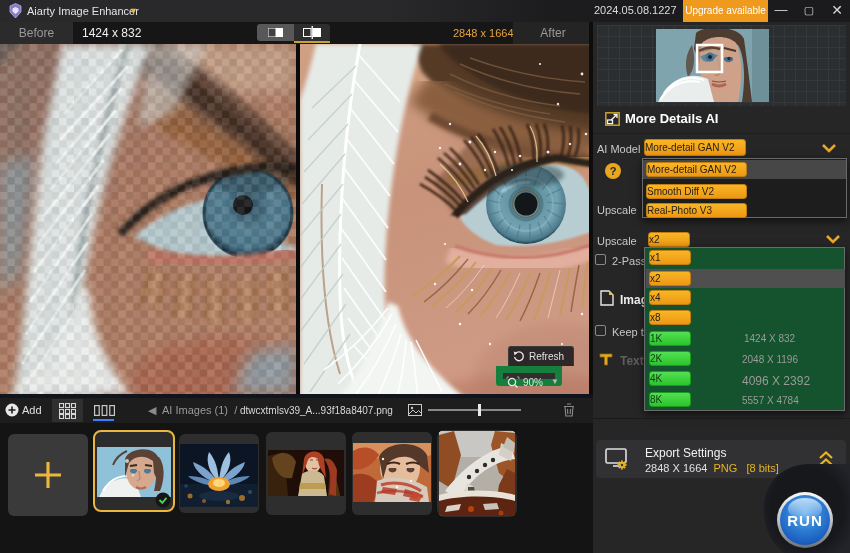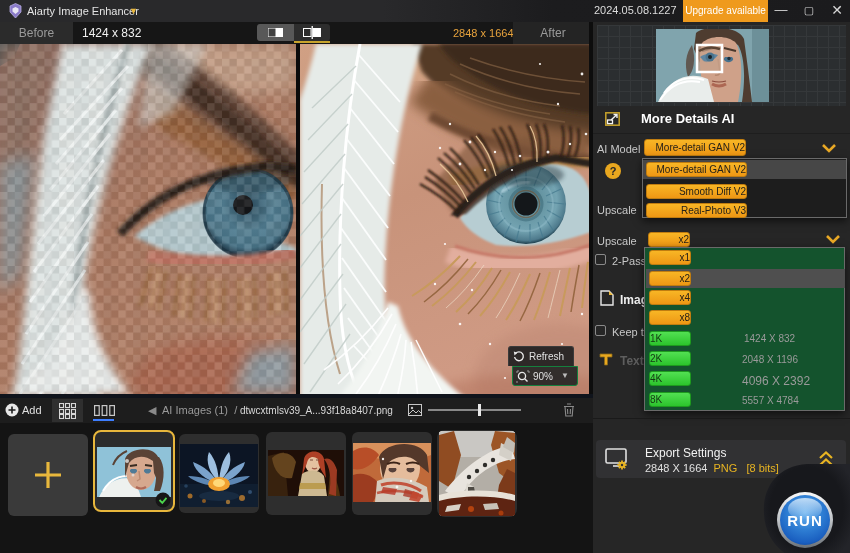--- a/index.html
+++ b/index.html
@@ -22,37 +22,37 @@
 #tog-underline{left:294px;top:19px;width:36px;height:2px;background:#c8a42c}
 #res-r{left:453px;top:5px;font-size:11px;color:#e8a33d}
 #tab-after{left:513px;top:0;width:80px;height:22px;background:#242424;color:#9a9a9a;font-size:12px;text-align:center;line-height:22px}
 
 #panelL{left:0;top:44px;width:296px;height:350px;background:#b08070}
 #panelR{left:300px;top:44px;width:293px;height:350px;background:#cf9a82}
 #pdivider{left:296px;top:44px;width:4px;height:350px;background:#0a0a0a}
 #understrip{left:0;top:394px;width:593px;height:4px;background:#10141c}
 
 #refbox{left:508px;top:346px;width:66px;height:20px;background:rgba(32,32,32,.92);border:1px solid #3a3a3a;border-bottom:none;border-radius:3px 3px 0 0;color:#e0e0e0;font-size:10px}
-#zoombox{left:512px;top:366px;width:66px;height:20px;background:rgba(38,38,38,.92);border:1px solid #15803d;border-radius:0 0 3px 3px;color:#e0e0e0;font-size:10px}
+#zoombox{left:496px;top:366px;width:66px;height:20px;background:rgba(38,38,38,.92);border:7px solid #15803d;border-radius:0 0 3px 3px;color:#e0e0e0;font-size:10px}
 
 #toolbar{left:0;top:398px;width:593px;height:25px;background:#1d1d1d}
 #toolbar .t{color:#9a9a9a;font-size:11px}
 #gridbtn{left:52px;top:1px;width:31px;height:23px;background:#2f2f2f}
 #listul{left:93px;top:21px;width:21px;height:2px;background:#3d7eff}
 
 #thumbs{left:0;top:423px;width:593px;height:130px;background:#141414}
 .tile{top:9px;width:80px;height:82px;background:#2e2e2e;border-radius:6px;overflow:hidden}
 #bottomstrip{left:0;top:545px;width:593px;height:8px;background:#141414}
 
 #sidebar{left:593px;top:22px;width:257px;height:531px;background:#262626}
 #previewpanel{left:4px;top:3px;width:249px;height:81px;background:#2b2e30;
  background-image:linear-gradient(#35383a 1px,transparent 1px),linear-gradient(90deg,#35383a 1px,transparent 1px);background-size:11px 11px}
 #mdai{left:12px;top:89px;width:240px;height:22px;color:#fff;font-weight:bold;font-size:13px}
 .srow{color:#c8c8c8;font-size:11px;white-space:nowrap}
-.obtn{background:linear-gradient(#f8b625,#ee9714);border:1px solid #c07d10;border-radius:3px;color:#272218;font-size:10px;text-align:right;white-space:nowrap}
+.obtn{background:linear-gradient(#f8b625,#ee9714);border:1px solid #c07d10;border-radius:3px;color:#272218;font-size:10px;text-align:left;white-space:nowrap}
 .gbtn{background:linear-gradient(#52e052,#2cc42c);border:1px solid #1e9a1e;border-radius:3px;color:#133813;font-size:10px;}
 .ddpanel{background:#1d1d1d;border:1px solid #6a6a6a;box-shadow:0 3px 8px rgba(0,0,0,.6)}
 .cbox{width:11px;height:11px;border:1px solid #8a8a8a;border-radius:2px;background:transparent}
 #exportpanel{left:3px;top:418px;width:250px;height:38px;background:#313133;border-radius:4px}
 </style></head>
 <body>
 <div id="app">
 
 <div id="titlebar" class="abs">
   <svg class="abs logo" width="15" height="16" viewBox="0 0 15 16">
@@ -578,21 +578,21 @@
       <path d="M44 28 Q52 22 62 26 Q56 34 48 32 Z" fill="#5e86a2"></path>
       <circle cx="54" cy="28" r="4.5" fill="#4a748e"></circle>
           <circle cx="54" cy="28" r="2" fill="#1a2228"></circle>
       <path d="M43 22 Q53 16 64 20" stroke="#5a4434" stroke-width="2.5" fill="none"></path>
     </svg>
   </div>
   <div id="mdai" class="abs"><svg class="abs" style="left:0;top:1px" width="15" height="14" viewBox="0 0 15 14">
           <rect x="0.8" y="0.8" width="13.4" height="12.4" fill="none" stroke="#c8a42c" stroke-width="1.5"></rect>
           <rect x="2.5" y="8" width="5" height="3.6" fill="none" stroke="#f2f2f2" stroke-width="1.3"></rect>
           <path d="M6 8 L12 2.5 M12 6 L12 2.5 L8.5 2.5" stroke="#f2f2f2" stroke-width="1.4" fill="none"></path>
-        </svg><span style="margin-left:36px">More Details AI</span></div>
+        </svg><span style="margin-left:20px">More Details AI</span></div>
   <div class="abs" style="left:0;top:111px;width:257px;height:1px;background:#1e1e1e"></div>
 
   <div class="abs srow" style="left:4px;top:121px">AI Model</div>
   <div class="abs obtn" style="left:51px;top:117px;width:102px;height:17px;line-height:16px">More-detail GAN V2</div>
   <svg class="abs" style="left:228px;top:121px" width="16" height="10" viewBox="0 0 16 10">
         <path d="M2 2 L8 8 L14 2" fill="none" stroke="#e8a825" stroke-width="2.6"></path>
       </svg>
 
   <div class="abs" style="left:12px;top:141px;width:16px;height:16px;border-radius:50%;background:#e8a71f;color:#262626;font-size:11px;font-weight:bold;text-align:center;line-height:16px">?</div>
   <div class="abs srow" style="left:4px;top:182px">Upscale</div>

